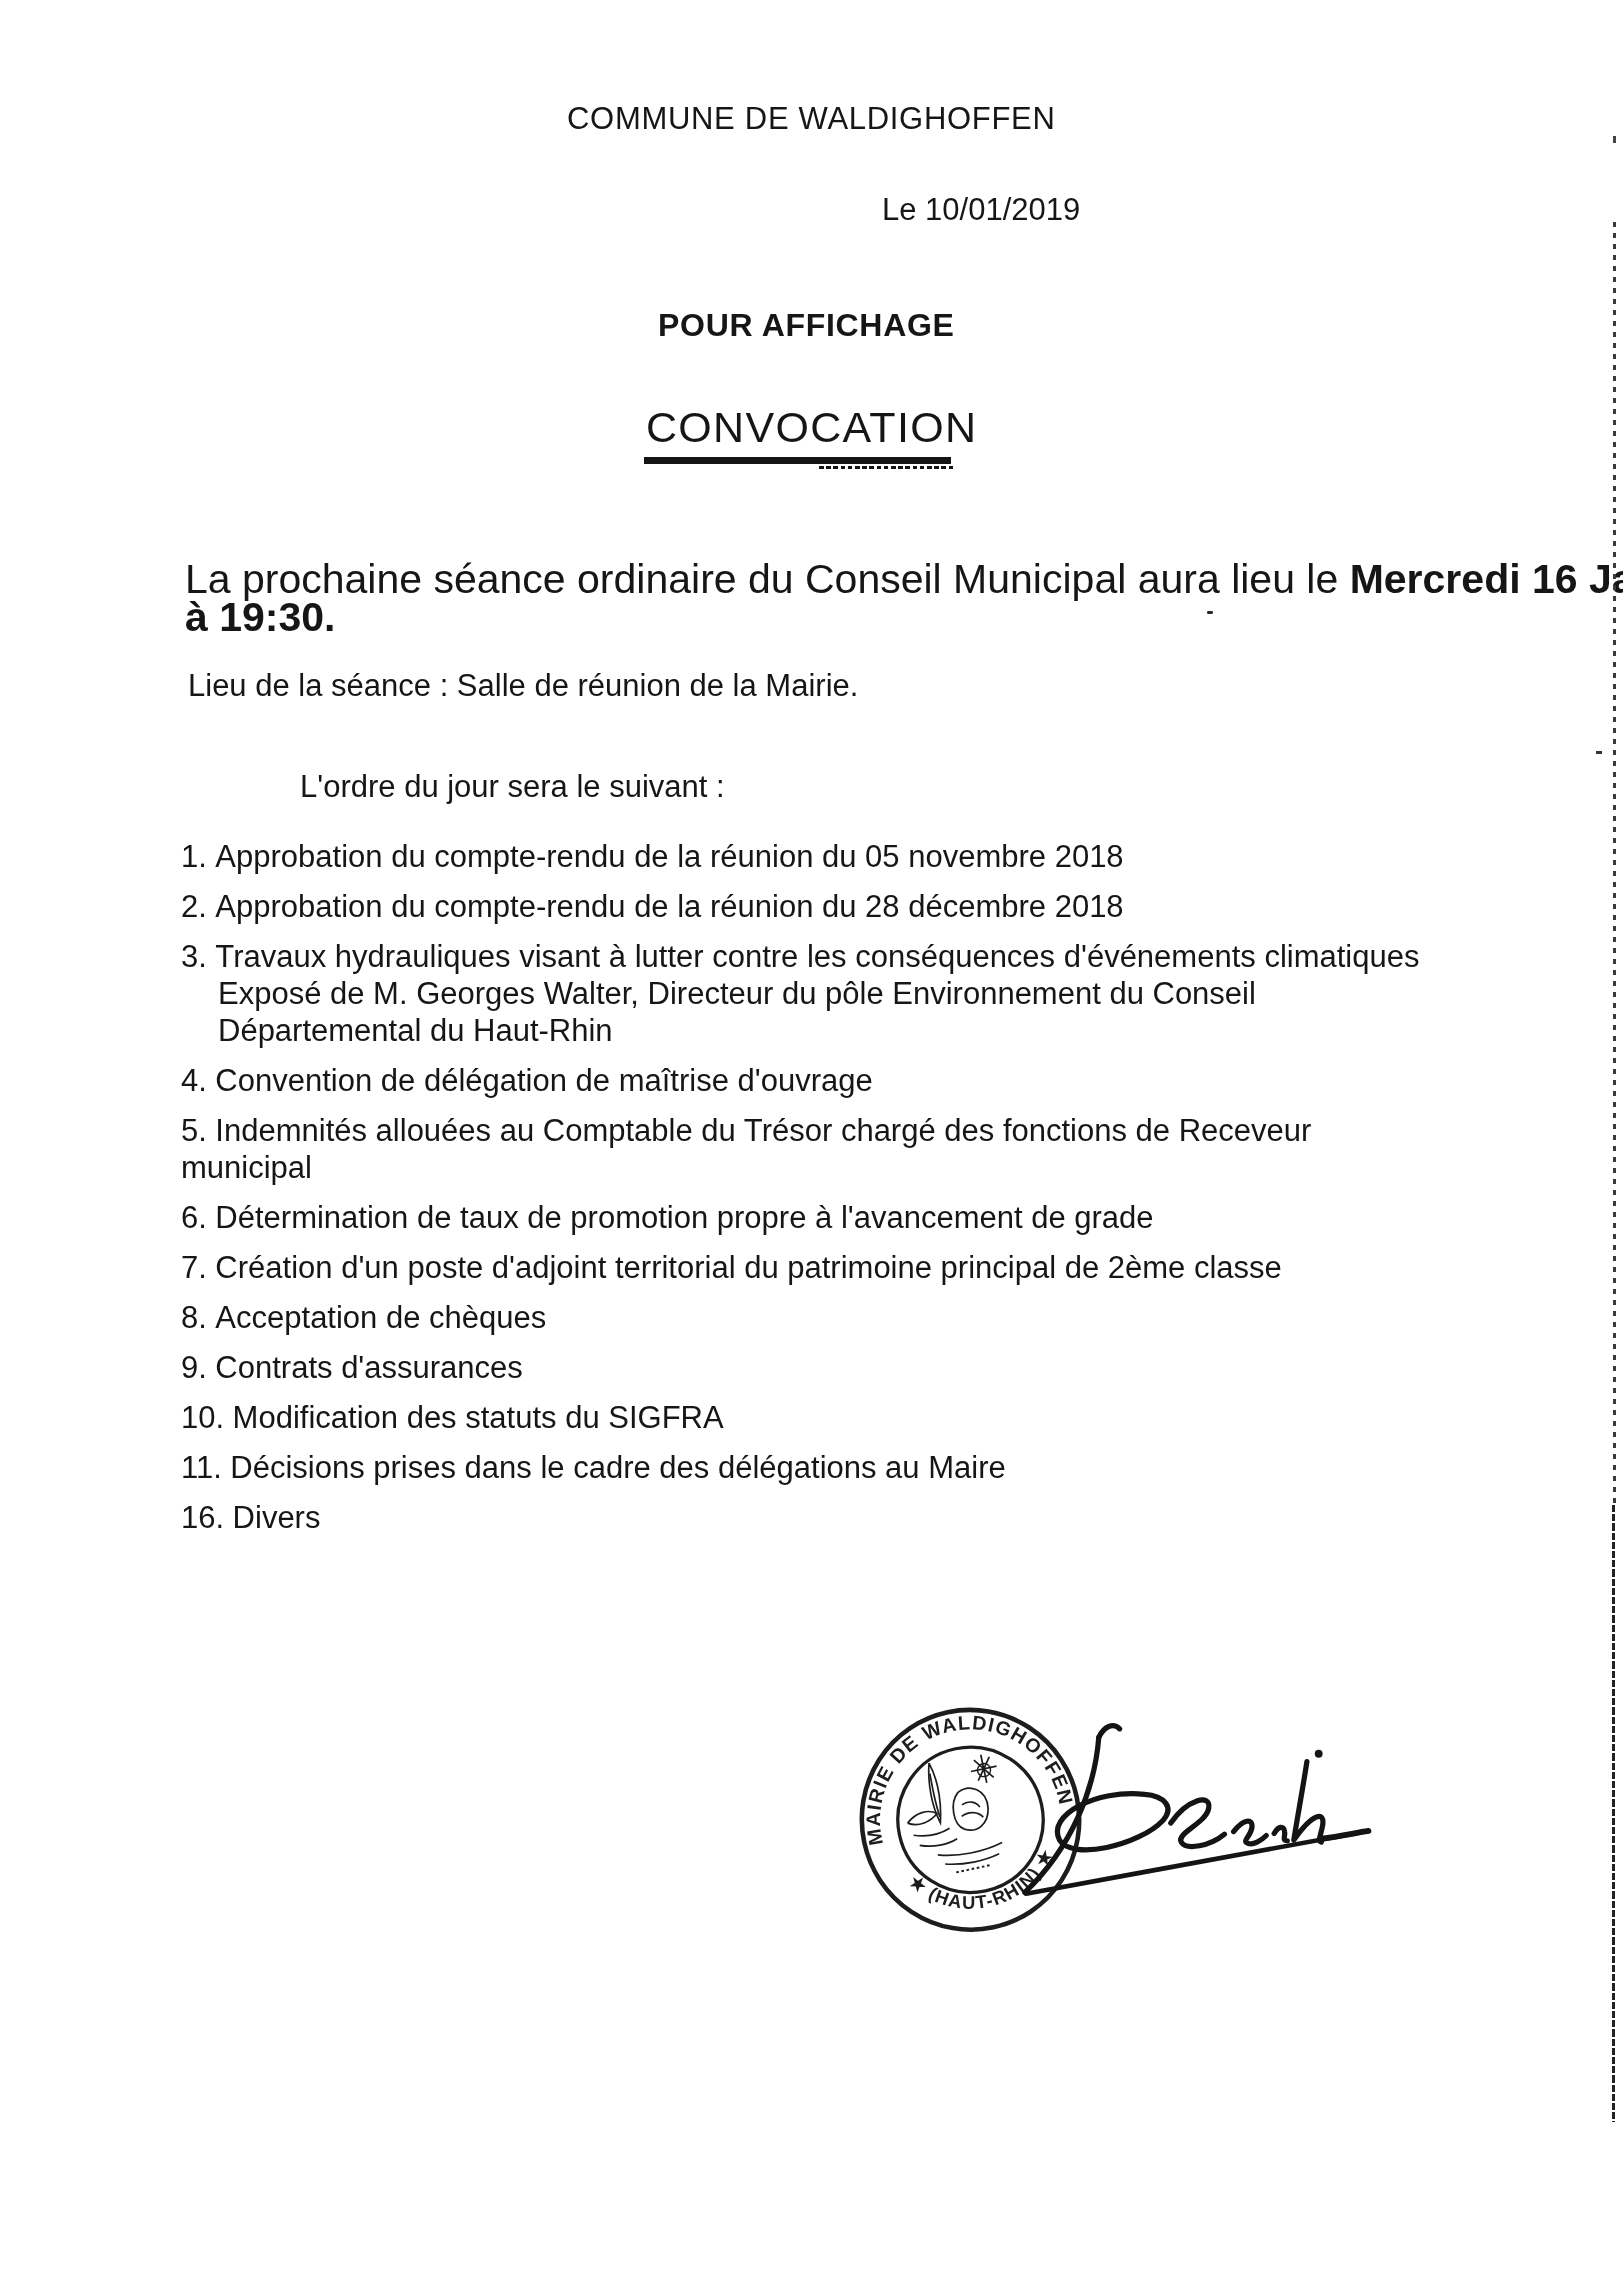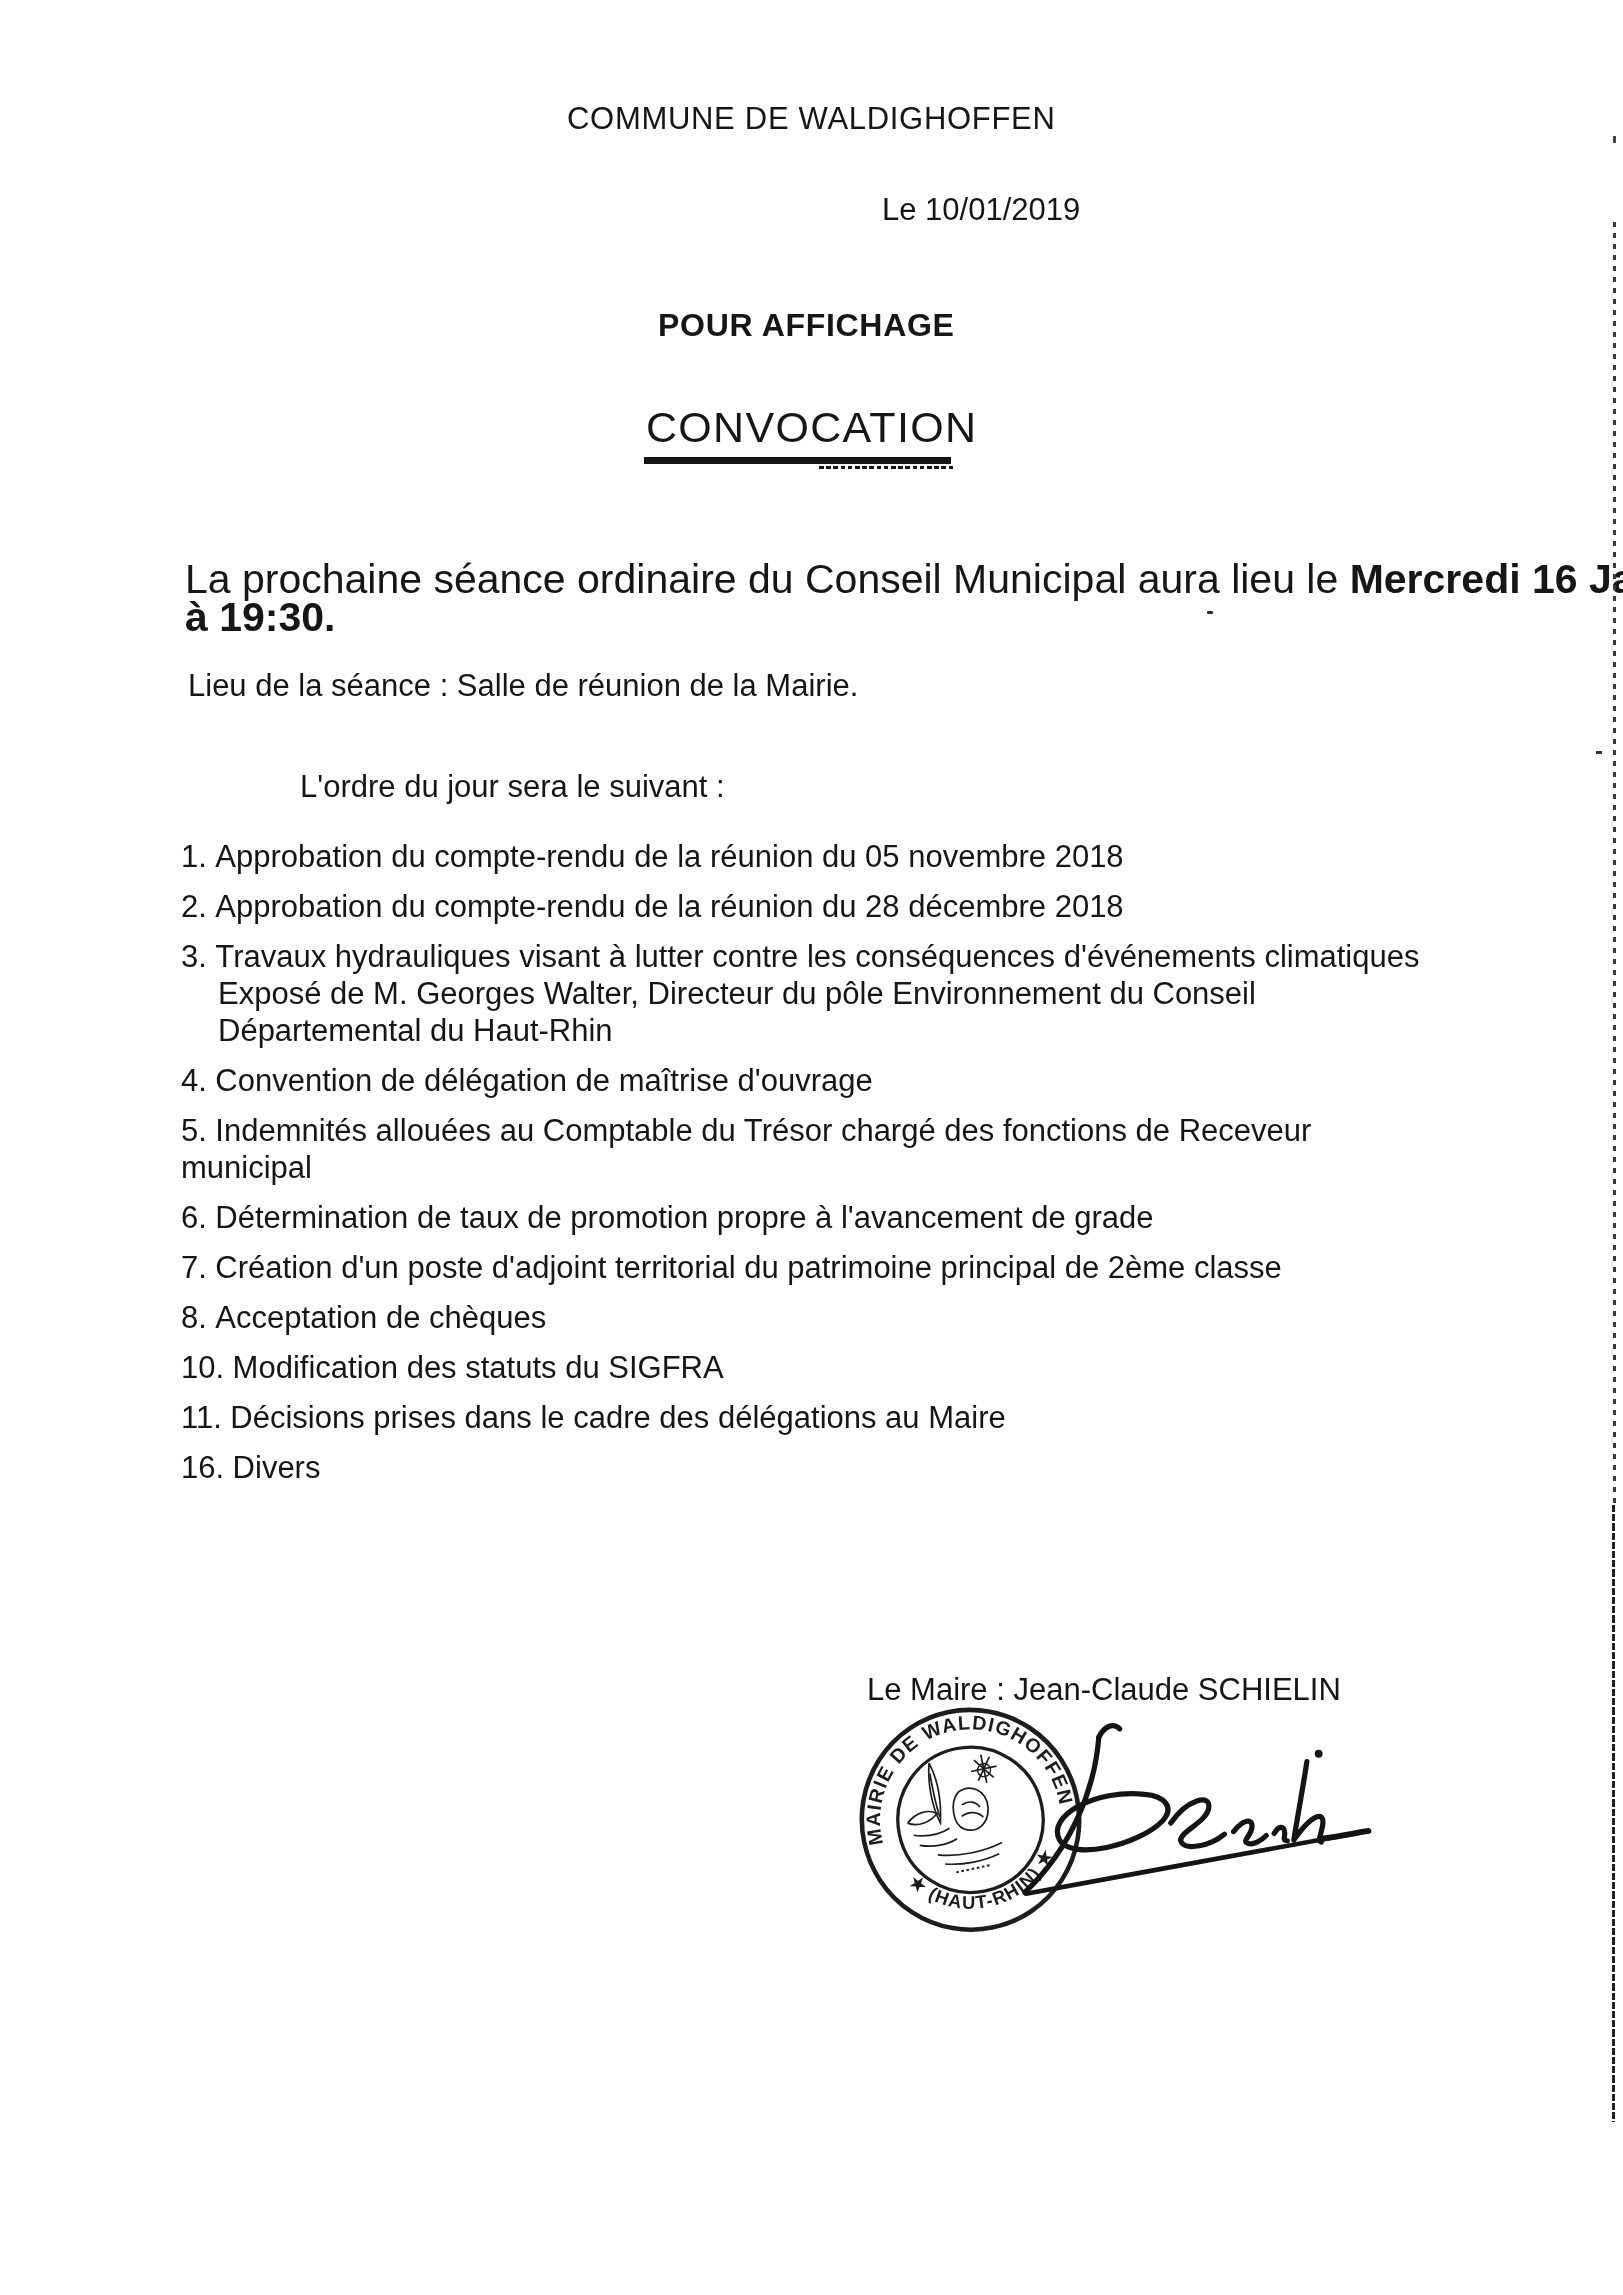--- a/index.html
+++ b/index.html
@@ -91,31 +91,33 @@
     <div class="item">
       <div class="line"><span class="num">6.</span><span>Détermination de taux de promotion propre à l'avancement de grade</span></div>
     </div>
     <div class="item">
       <div class="line"><span class="num">7.</span><span>Création d'un poste d'adjoint territorial du patrimoine principal de 2ème classe</span></div>
     </div>
     <div class="item">
       <div class="line"><span class="num">8.</span><span>Acceptation de chèques</span></div>
     </div>
     <div class="item">
+      <div class="line"><span class="num">9.</span><span>Contrats d'assurances</span></div>
+    </div>
+    <div class="item">
       <div class="line"><span class="num">10.</span><span>Modification des statuts du SIGFRA</span></div>
     </div>
     <div class="item">
       <div class="line"><span class="num">11.</span><span>Décisions prises dans le cadre des délégations au Maire</span></div>
     </div>
     <div class="item">
       <div class="line"><span class="num">16.</span><span>Divers</span></div>
     </div>
   </div>
 
-  <div class="abs maire">Le Maire : Jean-Claude SCHIELIN</div>
 
   <svg class="abs sig-svg" viewBox="0 0 900 400" xmlns="http://www.w3.org/2000/svg">
 
     <g transform="translate(204,189) rotate(-12)" fill="none" stroke="#1d1d1d">
       <ellipse rx="166" ry="168" stroke-width="7"></ellipse>
       <circle r="111" stroke-width="5"></circle>
       <path id="arcTop" d="M -132 40 A 138 138 0 1 1 132 40" stroke="none" fill="none"></path>
       <text font-size="30" font-weight="bold" fill="#1d1d1d" stroke="none" letter-spacing="2">
         <textPath href="#arcTop" startOffset="50%" text-anchor="middle">MAIRIE DE WALDIGHOFFEN</textPath>
       </text>

